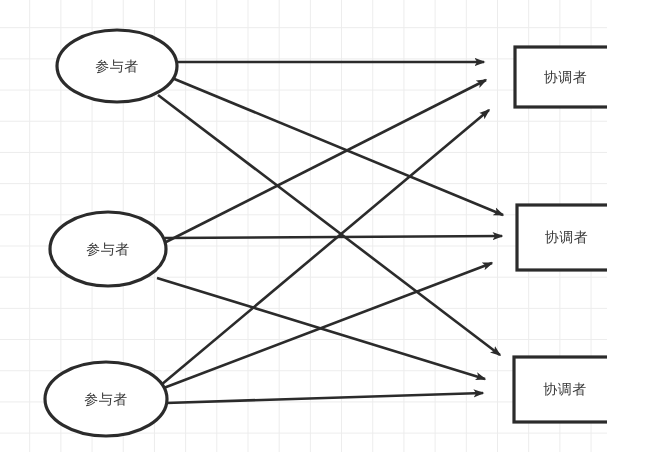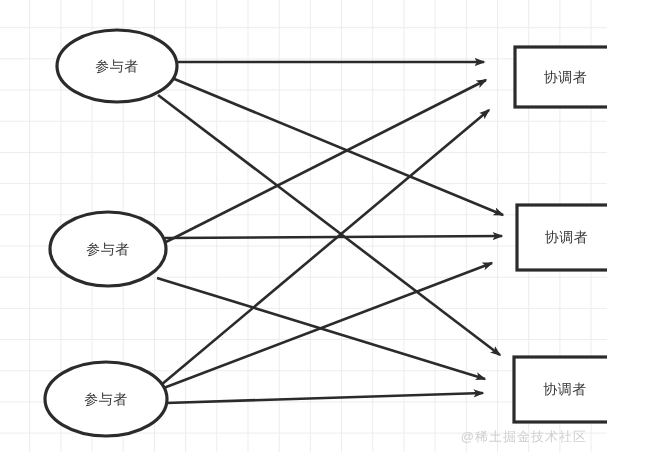--- a/index.html
+++ b/index.html
@@ -103,14 +103,13 @@
           <rect class="shape-outline" x="517" y="205" width="99" height="65" stroke="#2b2b2b"></rect>
           <text class="node-label" x="566.5" y="238.5" fill="#3a3a3a">协调者</text>
         </g>
         <g>
           <rect class="shape-outline" x="514" y="357" width="102" height="65" stroke="#2b2b2b"></rect>
           <text class="node-label" x="565" y="390.5" fill="#3a3a3a">协调者</text>
         </g>
       </g>
   </svg>
 
-  <div class="watermark">@稀土掘金技术社区</div>
 </div>
 
 </body></html>

